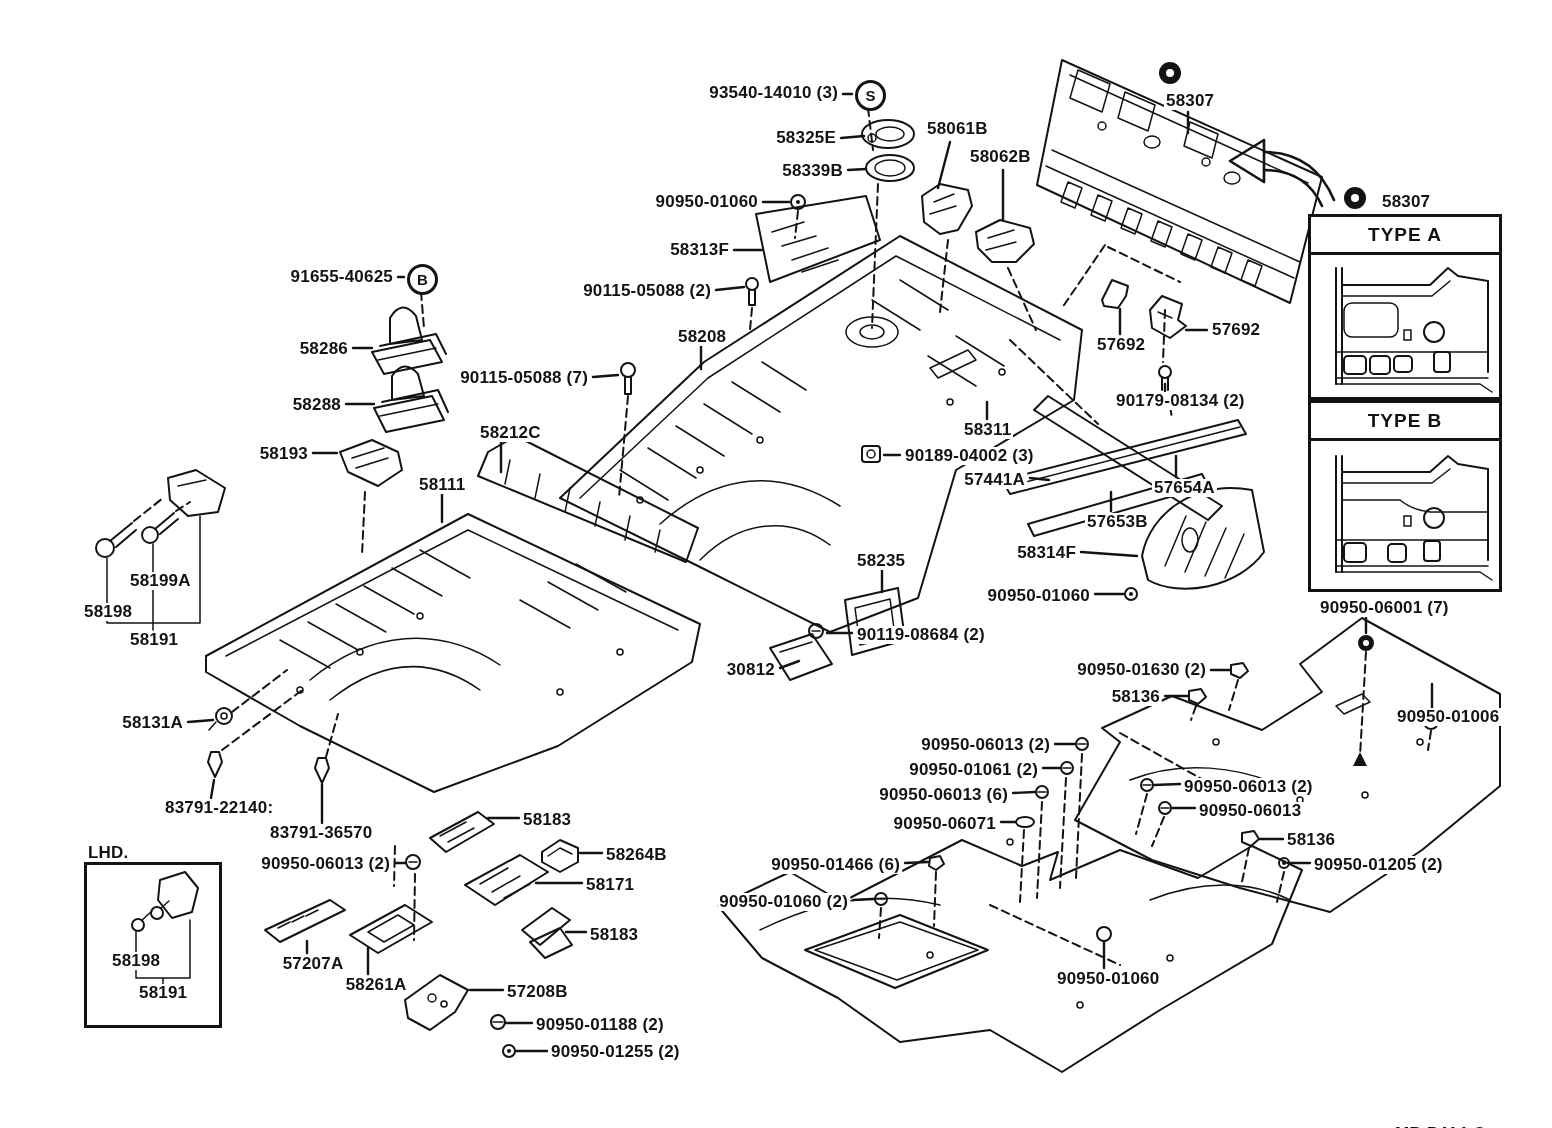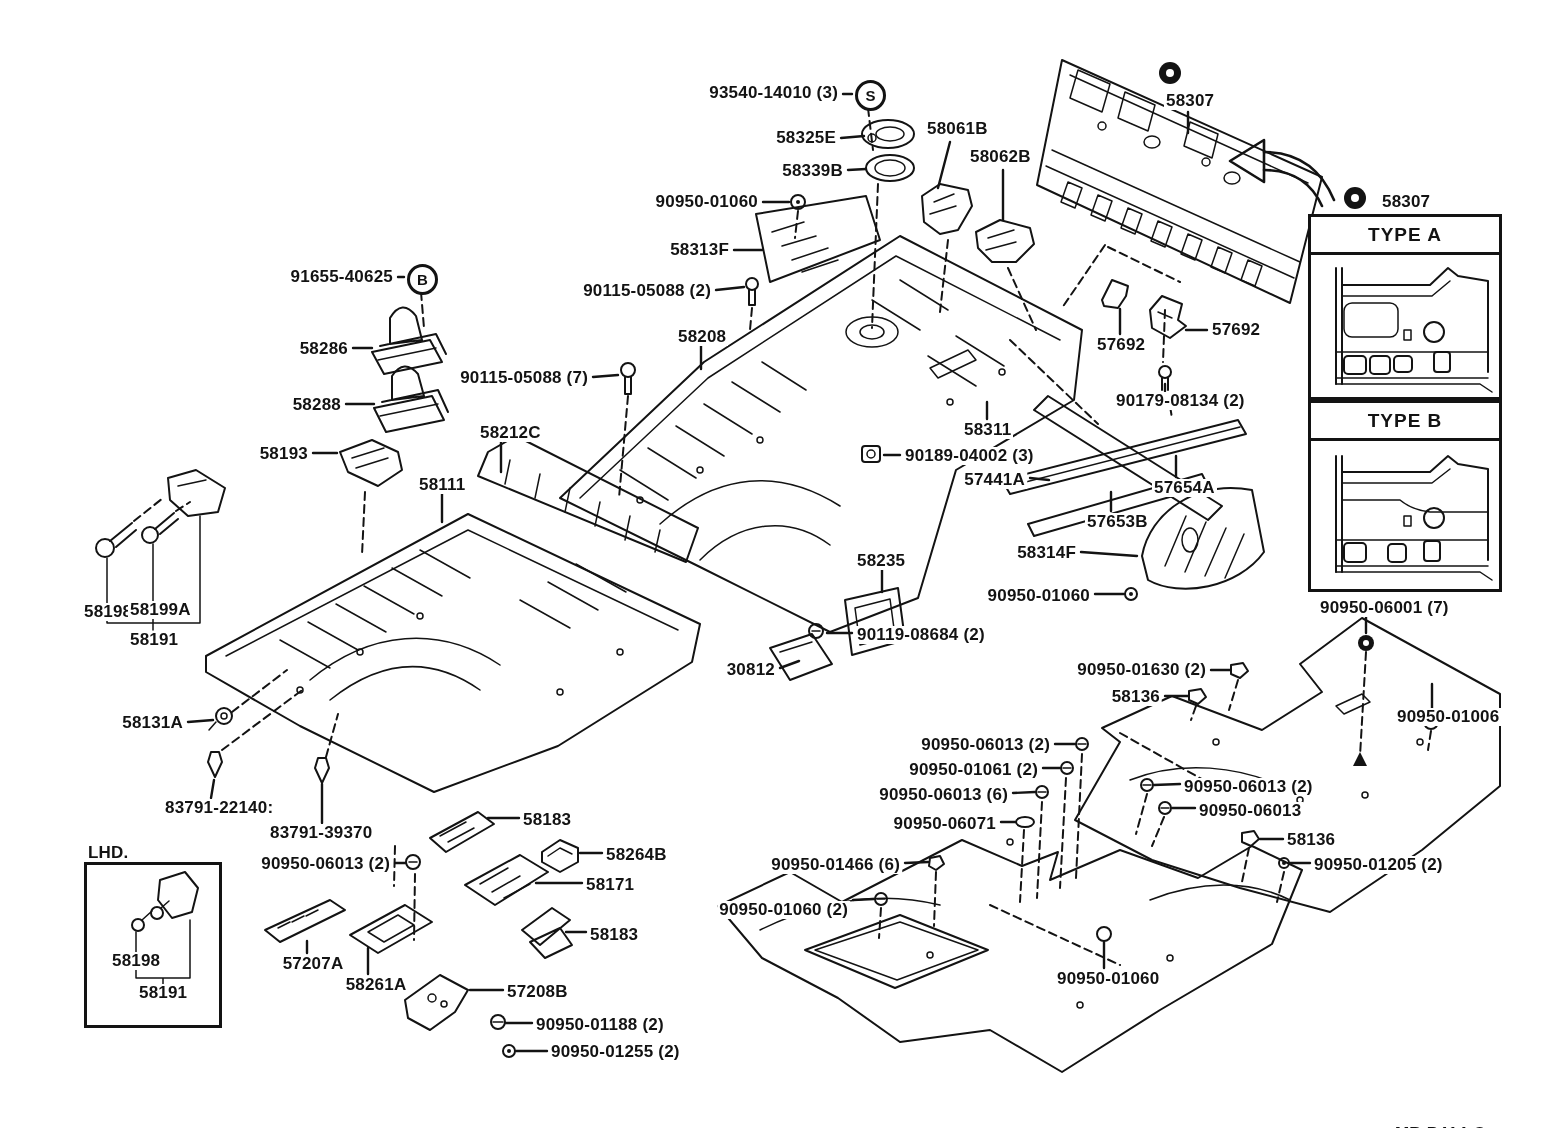--- a/index.html
+++ b/index.html
@@ -407,21 +407,21 @@
       <div class="label" style="left: 1114px; top: 392px;">90179-08134 (2)</div>
       <div class="label" style="left: 1152px; top: 479px;">57654A</div>
       <div class="label" style="left: 1085px; top: 513px;">57653B</div>
       <div class="label r" style="left: 1078px; top: 544px;">58314F</div>
       <div class="label r" style="left: 1092px; top: 587px;">90950-01060</div>
       <div class="label" style="left: 855px; top: 552px;">58235</div>
       <div class="label" style="left: 855px; top: 626px;">90119-08684 (2)</div>
       <div class="label r" style="left: 777px; top: 661px;">30812</div>
       <div class="label r" style="left: 185px; top: 714px;">58131A</div>
       <div class="label" style="left: 163px; top: 799px;">83791-22140:</div>
-      <div class="label" style="left: 268px; top: 824px;">83791-39370</div>
+      <div class="label" style="left: 268px; top: 824px;">83791-36570</div>
       <div class="label r" style="left: 392px; top: 855px;">90950-06013 (2)</div>
       <div class="label" style="left: 521px; top: 811px;">58183</div>
       <div class="label" style="left: 604px; top: 846px;">58264B</div>
       <div class="label" style="left: 584px; top: 876px;">58171</div>
       <div class="label" style="left: 588px; top: 926px;">58183</div>
       <div class="label c" style="left: 313px; top: 955px;">57207A</div>
       <div class="label c" style="left: 376px; top: 976px;">58261A</div>
       <div class="label" style="left: 505px; top: 983px;">57208B</div>
       <div class="label" style="left: 534px; top: 1016px;">90950-01188 (2)</div>
       <div class="label" style="left: 549px; top: 1043px;">90950-01255 (2)</div>
@@ -430,24 +430,24 @@
       <div class="label r" style="left: 1052px; top: 736px;">90950-06013 (2)</div>
       <div class="label r" style="left: 1040px; top: 761px;">90950-01061 (2)</div>
       <div class="label r" style="left: 1010px; top: 786px;">90950-06013 (6)</div>
       <div class="label r" style="left: 998px; top: 815px;">90950-06071</div>
       <div class="label" style="left: 1182px; top: 778px;">90950-06013 (2)</div>
       <div class="label" style="left: 1197px; top: 802px;">90950-06013</div>
       <div class="label" style="left: 1285px; top: 831px;">58136</div>
       <div class="label" style="left: 1312px; top: 856px;">90950-01205 (2)</div>
       <div class="label" style="left: 1395px; top: 668px; margin-top: 40px;">90950-01006</div>
       <div class="label r" style="left: 902px; top: 856px;">90950-01466 (6)</div>
-      <div class="label r" style="left: 850px; top: 893px; margin-top: 8px;">90950-01060 (2)</div>
+      <div class="label r" style="left: 850px; top: 893px;">90950-01060 (2)</div>
       <div class="label" style="left: 1055px; top: 970px;">90950-01060</div>
       <div class="label" style="left: 1393px; top: 1077px; margin-top: 48px;">MB  P414-C</div>
       <div class="label" style="left: 86px; top: 844px;">LHD.</div>
       <div class="label" style="left: 82px; top: 603px;">58198</div>
-      <div class="label" style="left: 128px; top: 601px;">58199A</div>
+      <div class="label" style="left: 128px; top: 572px;">58199A</div>
       <div class="label" style="left: 128px; top: 631px;">58191</div>
       <div class="label" style="left: 110px; top: 952px;">58198</div>
       <div class="label" style="left: 137px; top: 984px;">58191</div>
     </div>
 
 </div>
 
 </body></html>

